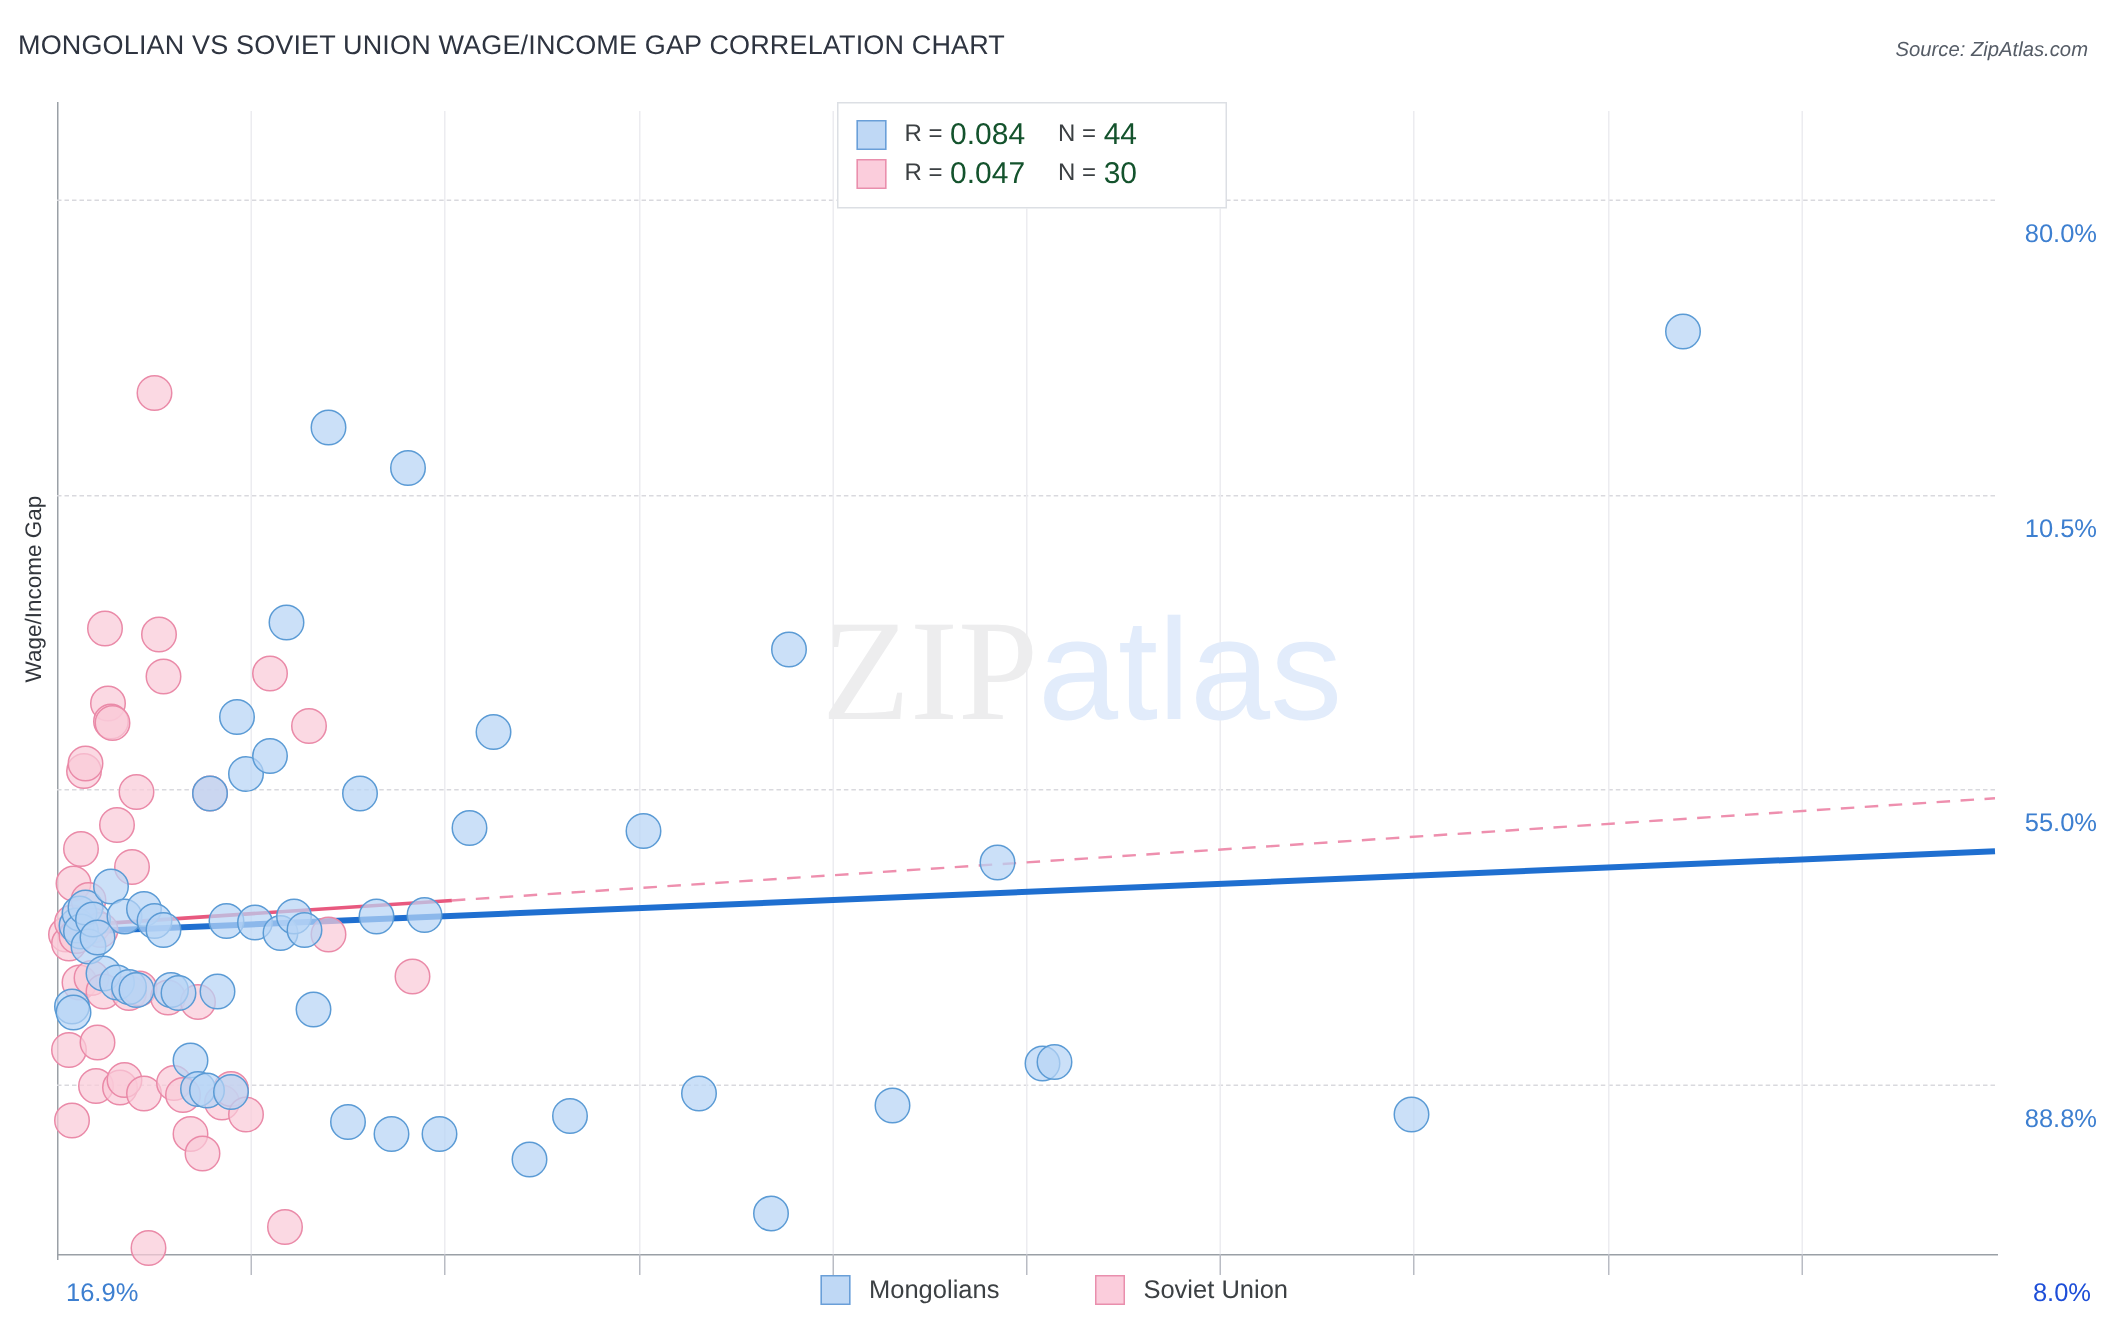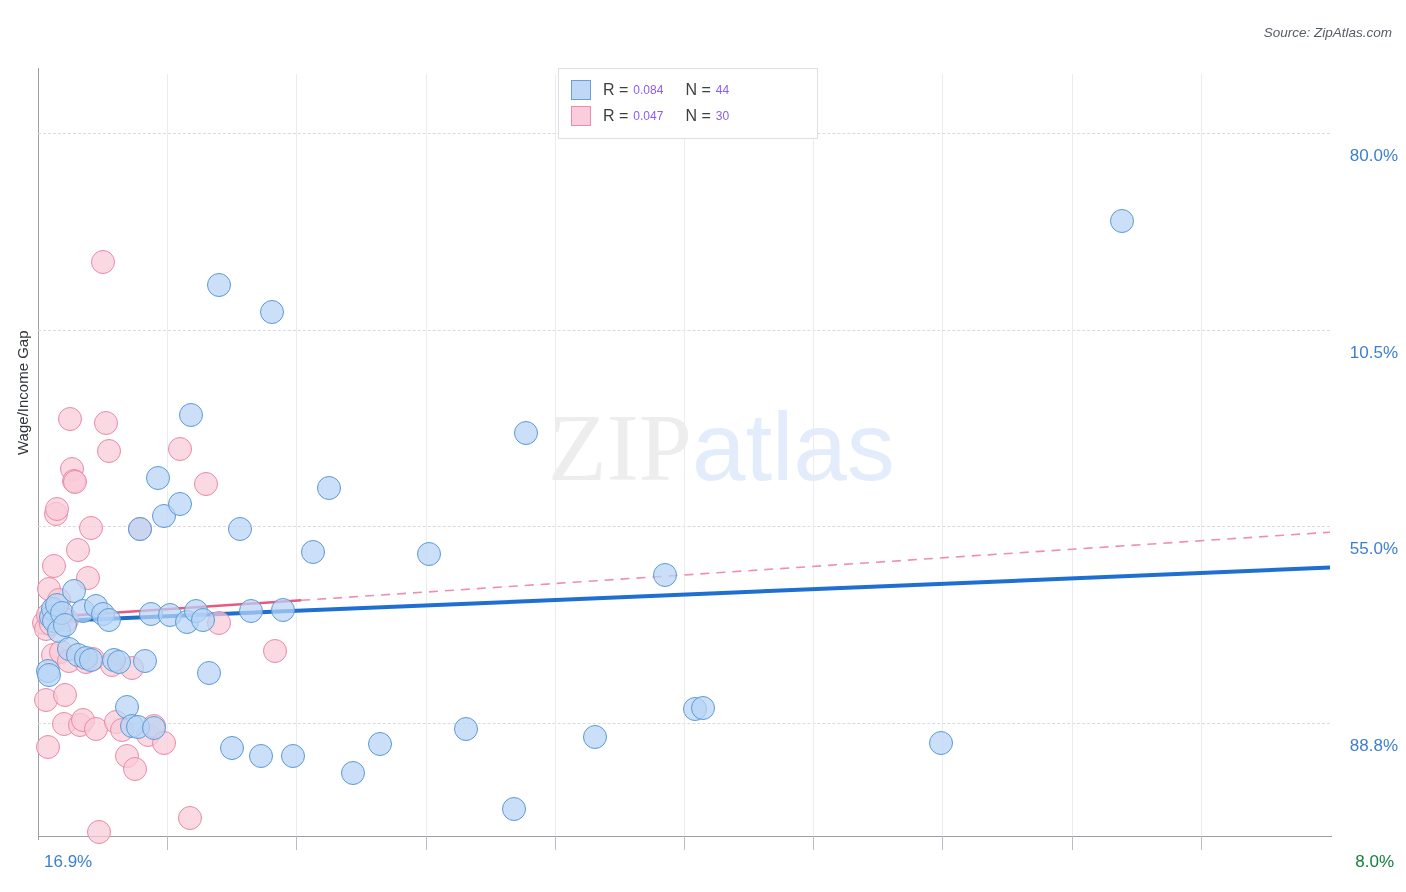--- a/index.html
+++ b/index.html
@@ -51,21 +51,21 @@
     position:absolute;right:8px;
     font-size:17px;color:#3d7fd0;white-space:nowrap;
     transform:translateY(-50%);
   }
   .xlab-left{
     position:absolute;left:44px;top:852px;
     font-size:17px;color:#3d7fd0;white-space:nowrap;
   }
   .xlab-right{
     position:absolute;right:12px;top:852px;
-    font-size:17px;color:#15803d;white-space:nowrap;
+    font-size:17px;color:#1d4ed8;white-space:nowrap;
   }
   .ytitle{
     position:absolute;left:14px;top:455px;
     font-size:15px;color:#32363c;white-space:nowrap;
     transform-origin:left top;transform:rotate(-90deg);
   }
 
   
   .wm{
     position:absolute;left:548px;top:405px;
@@ -94,39 +94,40 @@
     background:#fff;border:1px solid #dcdfe4;
     padding:8px 12px 9px 12px;
   }
   .statrow{display:flex;align-items:center;height:26px;white-space:nowrap;}
   .swatch{
     width:20px;height:20px;box-sizing:border-box;margin-right:12px;flex:none;
   }
   .swatch.blue{background:#bfd8f5;border:1.4px solid #6a9fd8;}
   .swatch.pink{background:#fbcddc;border:1.4px solid #e98fad;}
   .st-lbl{font-size:16px;color:#3c4043;margin-right:5px;}
-  .st-val{font-size:12px;color:#8b5cf6;}
+  .st-val{font-size:20px;color:#14532d;}
   .st-gap{display:inline-block;width:22px;}
 
   
   .blegend{
     position:absolute;left:0;right:0;top:850px;
     display:flex;justify-content:center;align-items:center;gap:64px;
   }
   .bitem{display:flex;align-items:center;gap:12px;}
   .bsw{width:20px;height:20px;box-sizing:border-box;}
   .bsw.blue{background:#bfd8f5;border:1.4px solid #6a9fd8;}
   .bsw.pink{background:#fbcddc;border:1.4px solid #e98fad;}
   .btxt{font-size:17px;color:#3c4043;white-space:nowrap;}
 </style>
 </head>
 <body>
 
 <div id="root">
 
+  <div class="title">MONGOLIAN VS SOVIET UNION WAGE/INCOME GAP CORRELATION CHART</div>
   <div class="source">Source: ZipAtlas.com</div>
 
   <div class="axis-left"></div>
   <div class="axis-bottom"></div>
 
   <div class="plot">
     <div id="grid-layer">
         <div class="gridline" style="top: 648.929px;"></div>
         <div class="gridline" style="top: 452.284px;"></div>
         <div class="gridline" style="top: 255.639px;"></div>
@@ -296,14 +297,24 @@
     <div class="statrow">
       <span class="swatch pink"></span>
       <span class="st-lbl">R =</span>
       <span class="st-val">0.047</span>
       <span class="st-gap"></span>
       <span class="st-lbl">N =</span>
       <span class="st-val">30</span>
     </div>
   </div>
 
+  <div class="blegend">
+    <div class="bitem">
+      <span class="bsw blue"></span>
+      <span class="btxt">Mongolians</span>
+    </div>
+    <div class="bitem">
+      <span class="bsw pink"></span>
+      <span class="btxt">Soviet Union</span>
+    </div>
+  </div>
 
 </div>
 
 </body></html>

